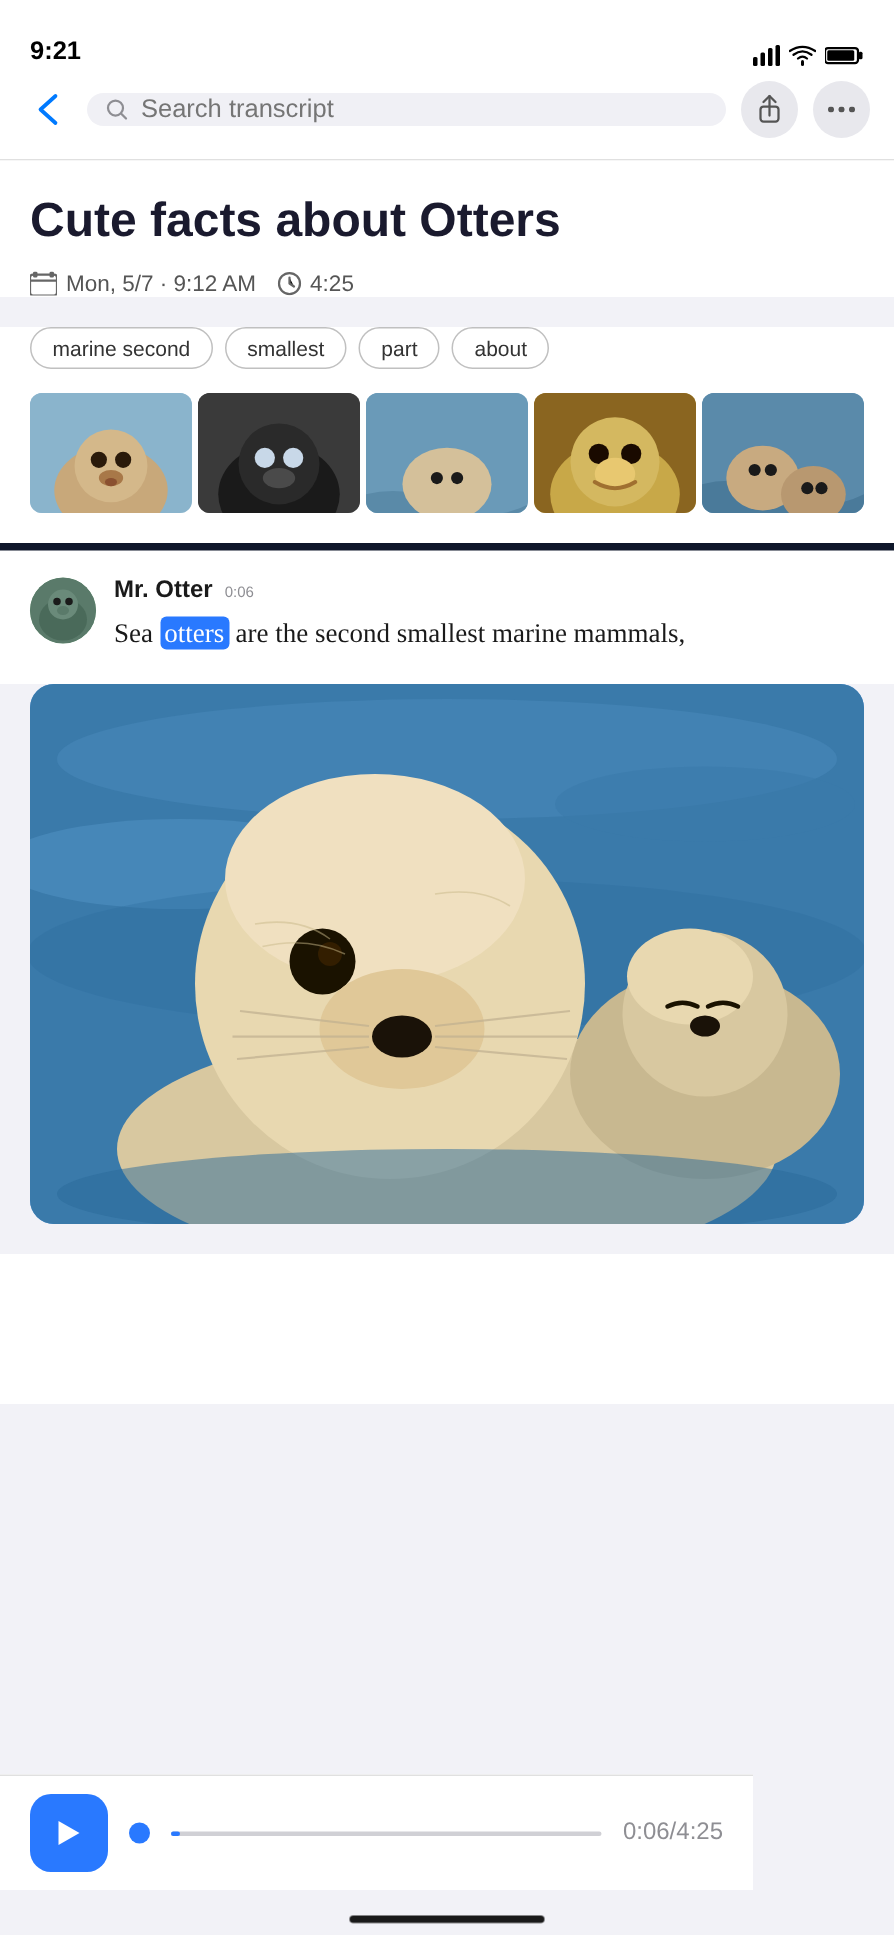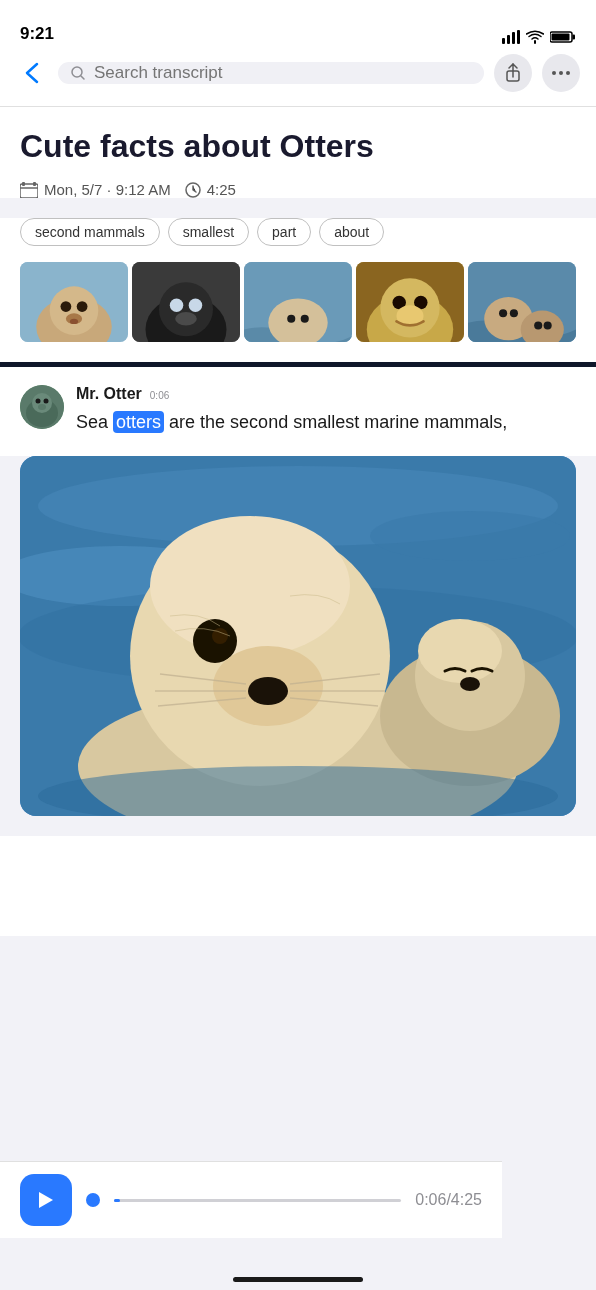--- a/index.html
+++ b/index.html
@@ -96,21 +96,21 @@
 
     .meta-row {
       display: flex;
       align-items: center;
       gap: 14px;
       margin-bottom: 20px;
       color: #555;
     }
     .meta-item {
       display: flex;
-      align-items: flex-end;
+      align-items: flex-start;
       gap: 6px;
       font-size: 15px;
     }
 
     .keywords-section {
       padding: 0 20px 16px;
       background: white;
     }
     .keywords-label {
       font-size: 12px;
@@ -187,41 +187,42 @@
       color: #1a1a1a;
     }
     .speaker-time {
       font-size: 10px;
       color: #8e8e93;
     }
     .transcript-text {
       font-size: 18px;
       color: #1a1a1a;
       line-height: 1.5;
+      font-family: Liberation Serif, serif;
     }
     .highlight {
       background: #2979ff;
       color: white;
       border-radius: 4px;
       padding: 1px 3px;
     }
 
     
     .large-image-container {
       margin: 0 20px 20px;
       border-radius: 16px;
       overflow: hidden;
       height: 360px;
       background: #4a90d9;
     }
 
     
     .playback-bar {
       position: fixed;
-      bottom: 52px;
+      bottom: 30px;
       left: 0;
       width: 502px;
       background: white;
       padding: 12px 20px;
       display: flex;
       align-items: center;
       gap: 14px;
       border-top: 1px solid #e0e0e0;
     }
     .play-btn {
@@ -355,21 +356,21 @@
         <circle cx="8" cy="8" r="7" stroke="#666" stroke-width="1.5" fill="none"></circle>
         <path d="M8 4 L8 8 L11 10" stroke="#666" stroke-width="1.5" stroke-linecap="round" stroke-linejoin="round"></path>
       </svg>
       <span>4:25</span>
     </div>
   </div>
 </div>
 
 <div class="keywords-section">
   <div class="keywords-row">
-    <span class="keyword-tag">second mammals</span>
+    <span class="keyword-tag">marine second</span>
     <span class="keyword-tag">smallest</span>
     <span class="keyword-tag">part</span>
     <span class="keyword-tag">about</span>
   </div>
 </div>
 
 <div class="thumbnails-row">
   <div class="thumb thumb-1">
     <svg viewBox="0 0 80 80">
       <rect width="80" height="80" fill="#8ab4cc"></rect>

